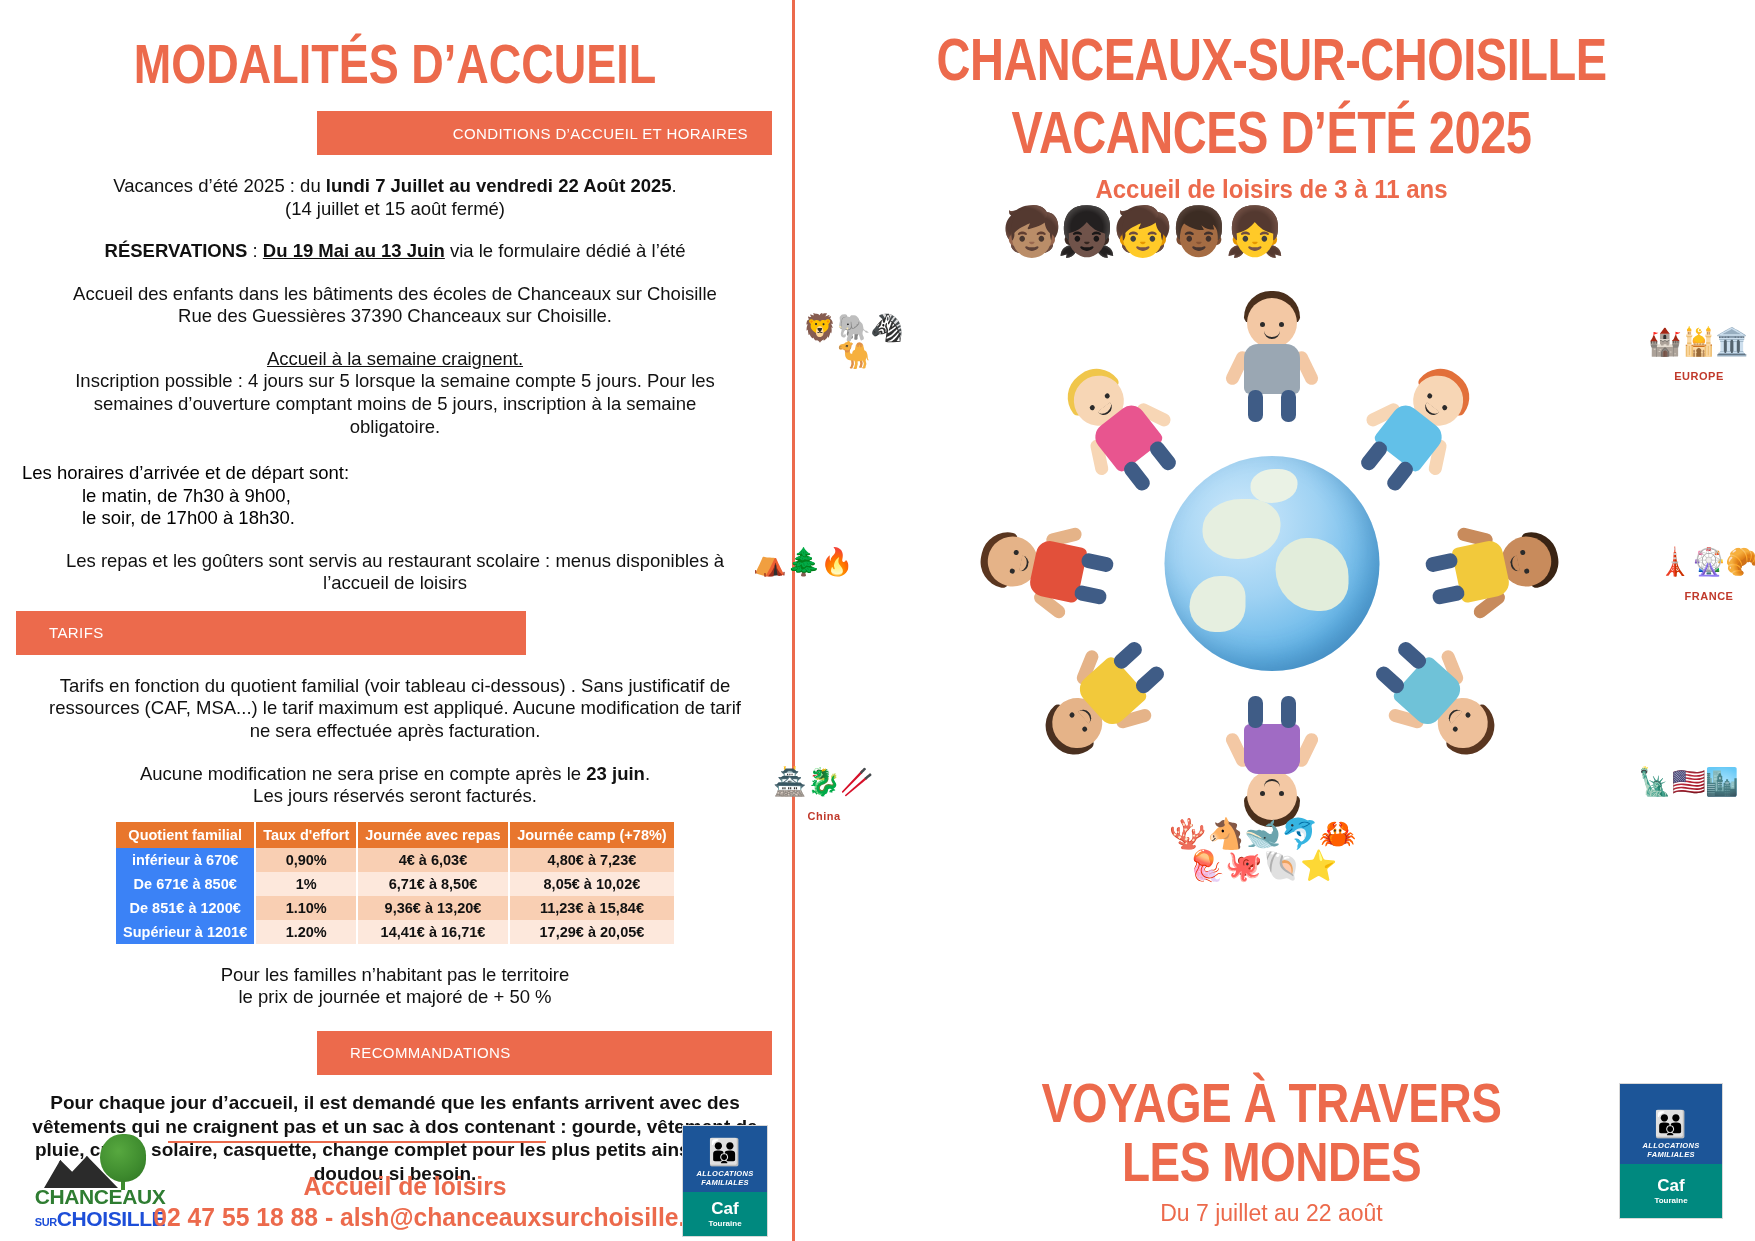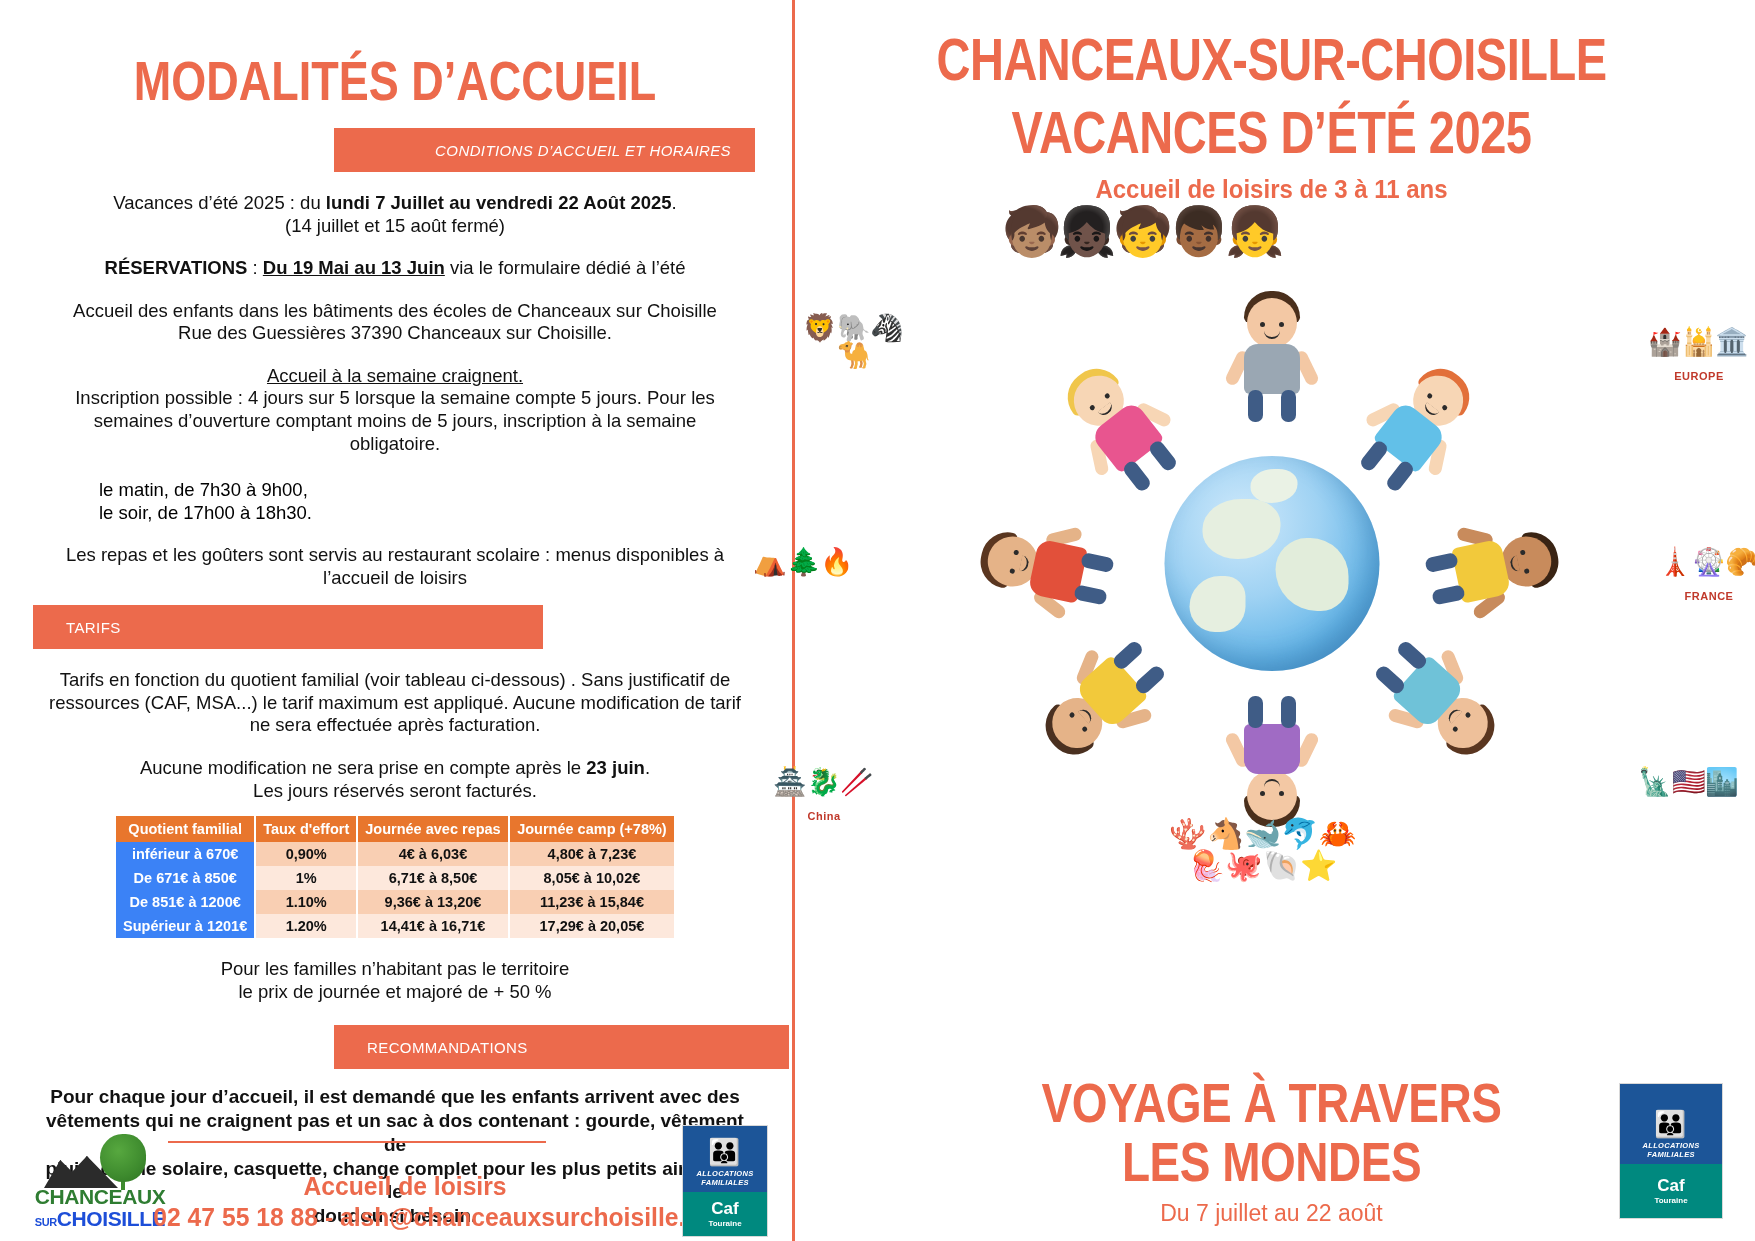--- a/index.html
+++ b/index.html
@@ -10,39 +10,39 @@
     position: relative;
     overflow: hidden;
   }
   .page { position: relative; width: 1755px; height: 1241px; display: flex; }
 
   
   .left-panel {
     position: relative;
     width: 790px;
     height: 1241px;
-    padding: 17px;
+    padding: 0;
   }
   .divider-vert {
     position: absolute;
     left: 792px; top: 0;
     width: 3px; height: 1241px;
     background: #ec6a4c;
   }
 
   .band {
     background: #ec6a4c;
     color: #ffffff;
     height: 44px;
     display: flex;
     align-items: center;
     font-size: 15px;
     letter-spacing: 0.4px;
   }
-  .band.right-align { justify-content: flex-end; padding-right: 24px; font-style: italic; }
+  .band.right-align { justify-content: flex-end; padding-right: 24px; }
   .band.left-align { justify-content: flex-start; padding-left: 33px; }
   .band-conditions { margin: 26px 18px 0 317px; }
   .band-tarifs { margin: 16px 0 0 16px; width: 510px; }
   .band-reco { margin: 22px 0 0 317px; width: 455px; }
 
   .body-text {
     font-size: 18.5px;
     color: #111;
     text-align: center;
     line-height: 1.22;
@@ -342,20 +342,21 @@
     </div>
 
     <div class="body-text sp-2">
       <div><u>Accueil à la semaine craignent.</u></div>
       <div>Inscription possible : 4 jours sur 5 lorsque la semaine compte 5 jours. Pour les</div>
       <div>semaines d’ouverture comptant moins de 5 jours, inscription à la semaine</div>
       <div>obligatoire.</div>
     </div>
 
     <div class="left-block sp-3">
+      <div>Les horaires d’arrivée et de départ sont:</div>
       <div class="indent">le matin, de 7h30 à 9h00,</div>
       <div class="indent">le soir, de 17h00 à 18h30.</div>
     </div>
 
     <div class="body-text sp-2">
       <div>Les repas et les goûters sont servis au restaurant scolaire : menus disponibles à</div>
       <div>l’accueil de loisirs</div>
     </div>
 
     <div class="band band-tarifs left-align">

